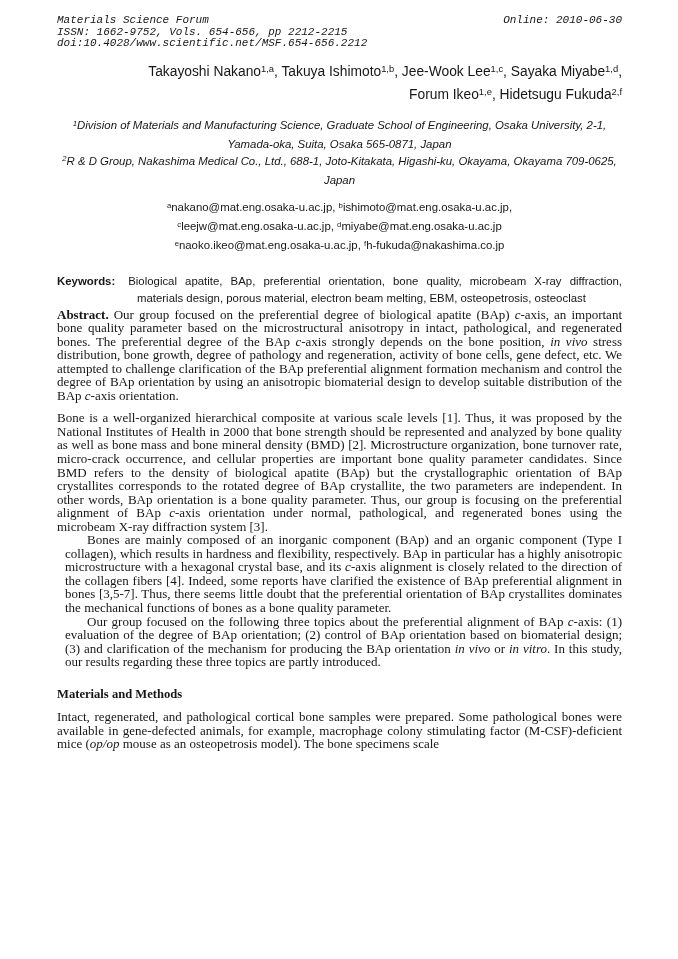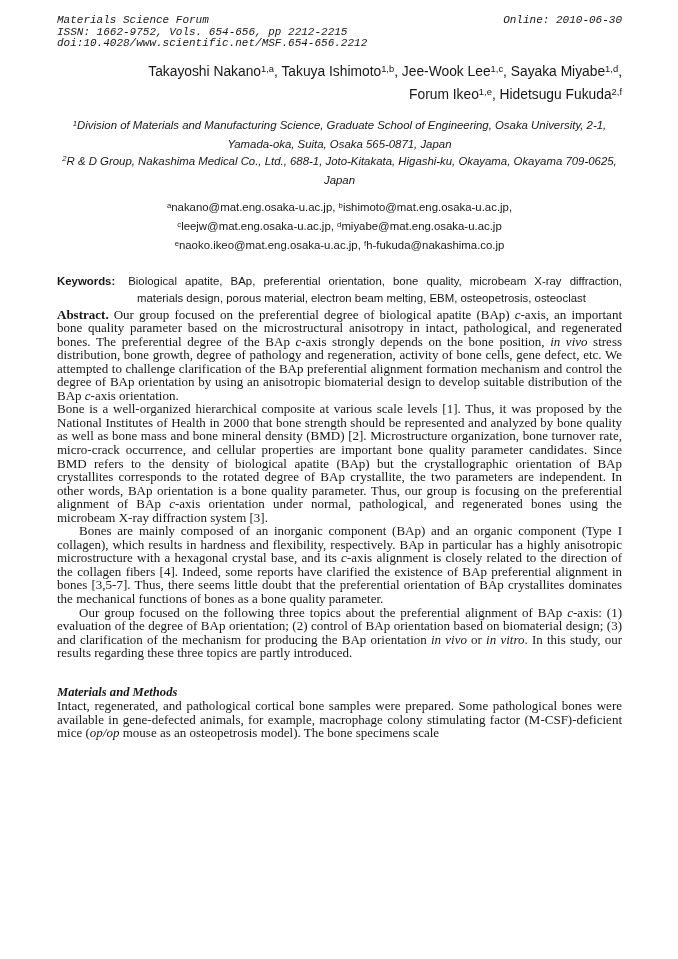--- a/index.html
+++ b/index.html
@@ -35,24 +35,24 @@
   .keywords{margin-top:17px;
             font-family:"Liberation Sans", sans-serif;
             font-size:11.4px;line-height:17.4px;
             text-align:justify;
             padding-left:80px;text-indent:-80px;}
   .kw-label{font-weight:bold;padding-right:13px;}
   
   .bodytext{font-size:13px;line-height:13.55px;text-align:justify;}
   .abstract{margin-top:10px;}
   .sec-heading{margin-top:15px;font-weight:bold;font-size:12.6px;line-height:13.6px;}
-  .sec-heading.mm{margin-top:26px;font-style:italic;}
+  .sec-heading.mm{margin-top:19px;}
   .para{margin:0;}
-  .first-para{}
-  .indent{text-indent:22px;}
+  .first-para{margin-top:9px;}
+  .indent{text-indent:22px;margin-left:8px;}
   
   .seg-b{font-weight:bold;}
   .seg-i{font-style:italic;}
   .seg-sup{font-size:0.68em;position:relative;top:-0.42em;letter-spacing:0;}
 </style>
 </head>
 <body>
 
 <div class="page">
 

